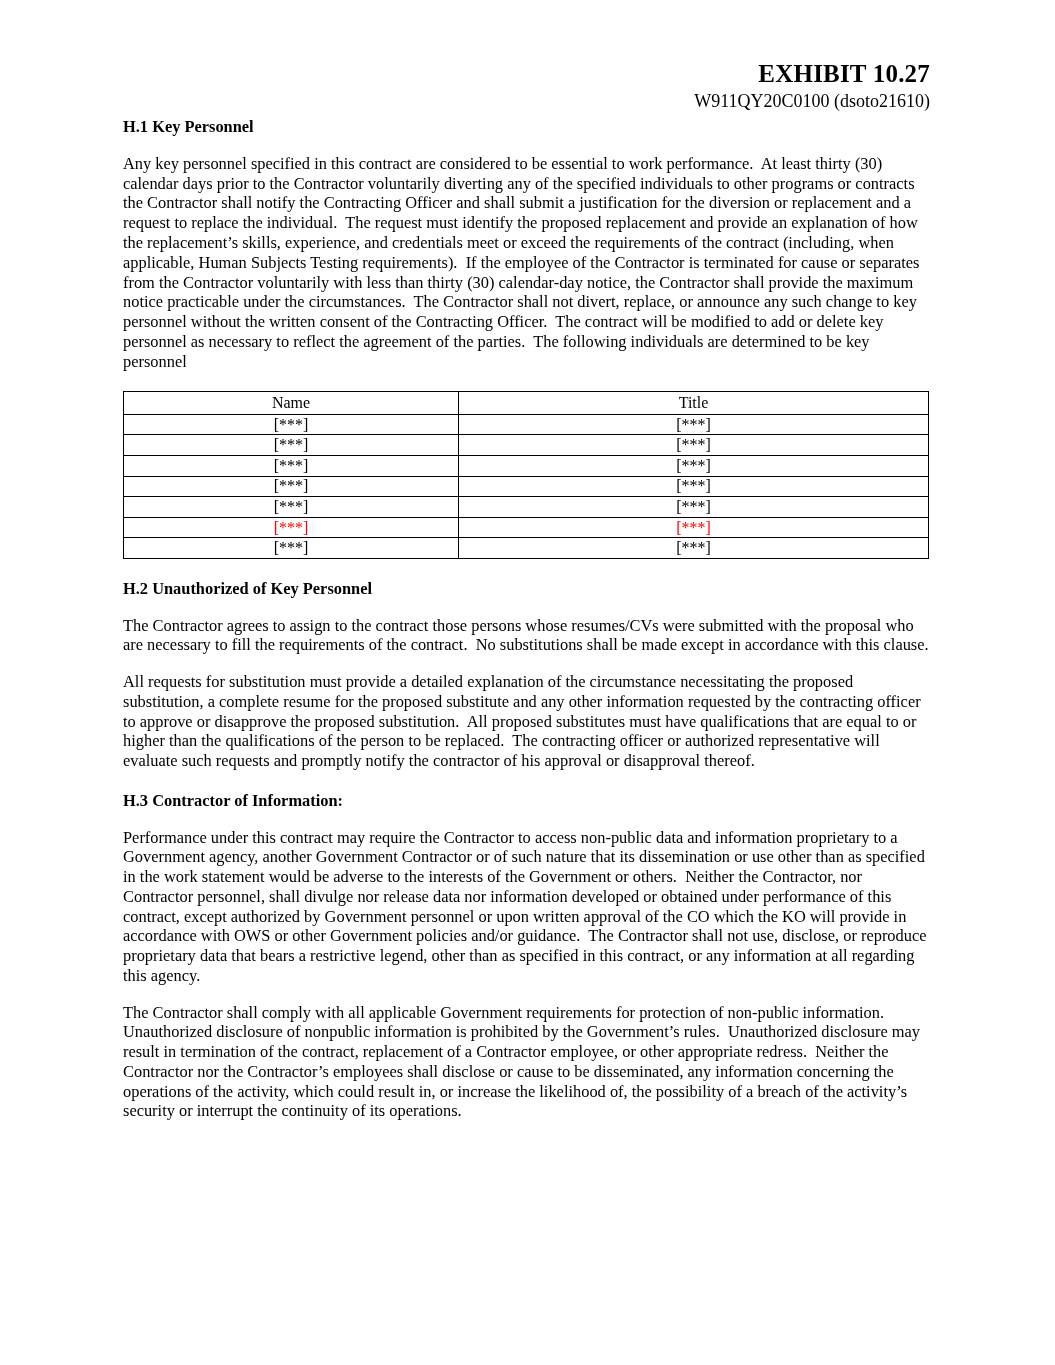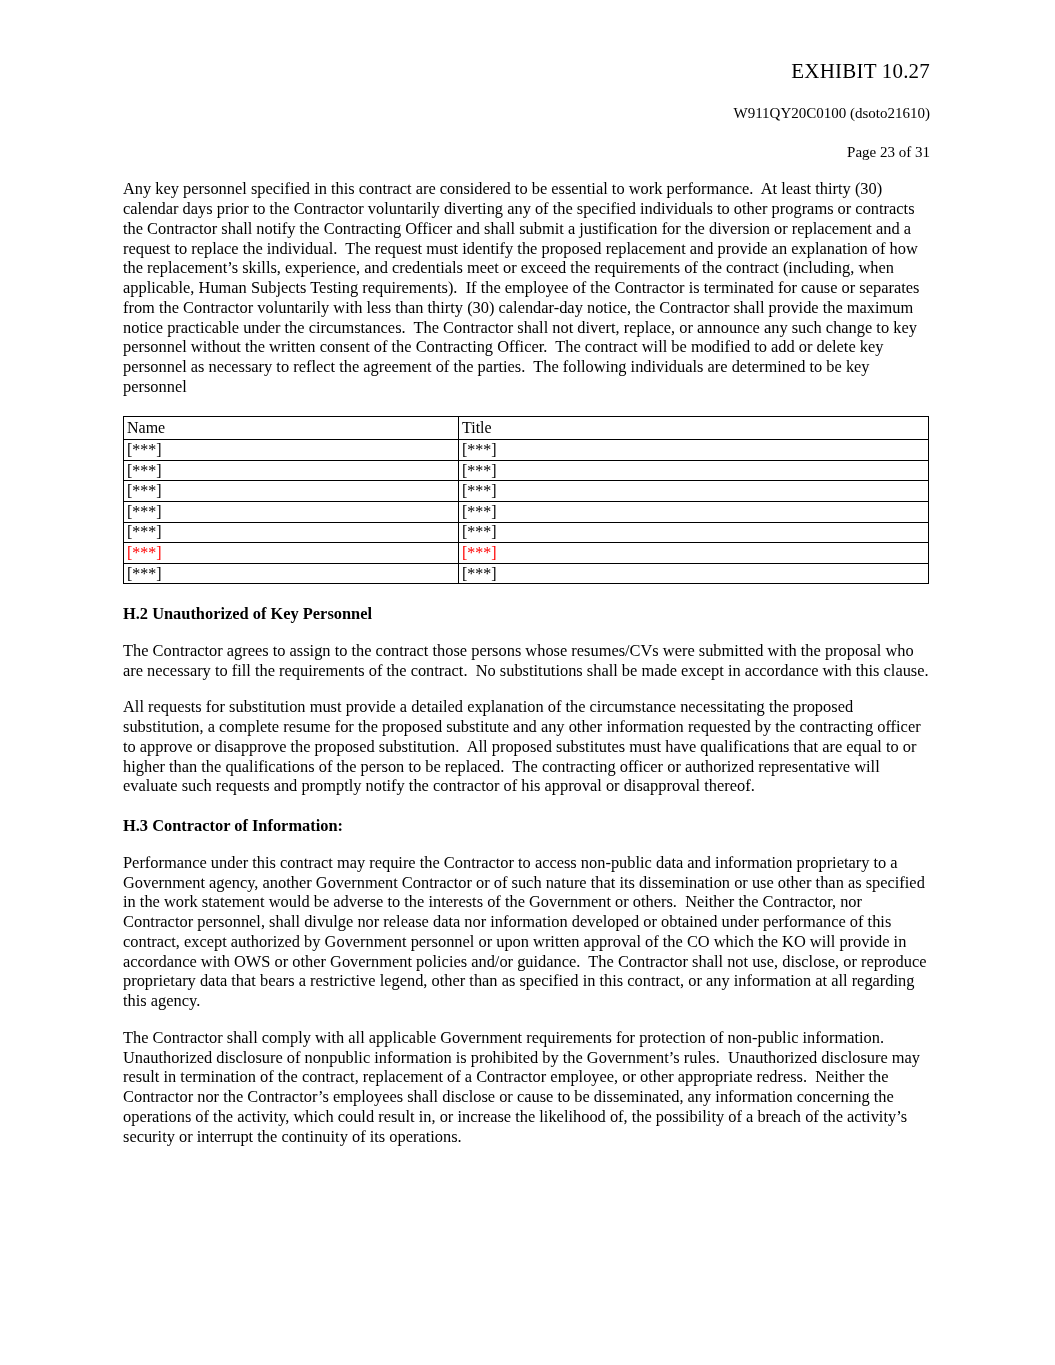--- a/index.html
+++ b/index.html
@@ -18,27 +18,26 @@
     box-sizing: border-box;
     width: 1055px;
     height: 1365px;
     padding: 58px 125px 0 123px;
   }
   .doc-header {
     text-align: right;
     line-height: 1.26;
   }
   .exhibit-title {
-    font-size: 21px;
-    font-weight: normal;
+    font-size: 25px;
+    font-weight: bold;
     letter-spacing: 0.2px;
   }
   .header-line {
-    font-size: 15px;
-    margin-top: 20px;
+    font-size: 18px;
   }
   .section-heading {
     font-size: 16.4px;
     font-weight: bold;
     margin: 19.8px 0 0 0;
     line-height: 1.205;
   }
   .section-heading.first {
     margin-top: 5px;
   }
@@ -52,21 +51,21 @@
     border-collapse: collapse;
     width: 805px;
     margin-top: 19.5px;
     table-layout: fixed;
   }
   table.kp-table th,
   table.kp-table td {
     border: 1px solid #000000;
     font-size: 16px;
     font-weight: normal;
-    text-align: left;
+    text-align: center;
     vertical-align: middle;
     padding: 0 3px;
     overflow: hidden;
     margin-top: 48px;
   }
   table.kp-table th {
     height: 22px;
   }
   table.kp-table td {
     height: 19.6px;
@@ -78,23 +77,23 @@
   }
 </style>
 </head>
 <body>
 
 <div class="page">
 
   <div class="doc-header">
     <div class="exhibit-title">EXHIBIT 10.27</div>
     <div class="header-line">W911QY20C0100 (dsoto21610)</div>
-    <div class="header-line">Page 23 of 31</div>
   </div>
 
+  <div class="section-heading first">H.1 Key Personnel</div>
   <p class="body-text">Any key personnel specified in this contract are considered to be essential to work performance.  At least thirty (30) calendar days prior to the Contractor voluntarily diverting any of the specified individuals to other programs or contracts the Contractor shall notify the Contracting Officer and shall submit a justification for the diversion or replacement and a request to replace the individual.  The request must identify the proposed replacement and provide an explanation of how the replacement’s skills, experience, and credentials meet or exceed the requirements of the contract (including, when applicable, Human Subjects Testing requirements).  If the employee of the Contractor is terminated for cause or separates from the Contractor voluntarily with less than thirty (30) calendar-day notice, the Contractor shall provide the maximum notice practicable under the circumstances.  The Contractor shall not divert, replace, or announce any such change to key personnel without the written consent of the Contracting Officer.  The contract will be modified to add or delete key personnel as necessary to reflect the agreement of the parties.  The following individuals are determined to be key personnel</p>
 
   <table class="kp-table">
     <colgroup>
       <col class="col-name">
       <col class="col-title">
     </colgroup>
     <thead>
       <tr>
         <th>Name</th>

